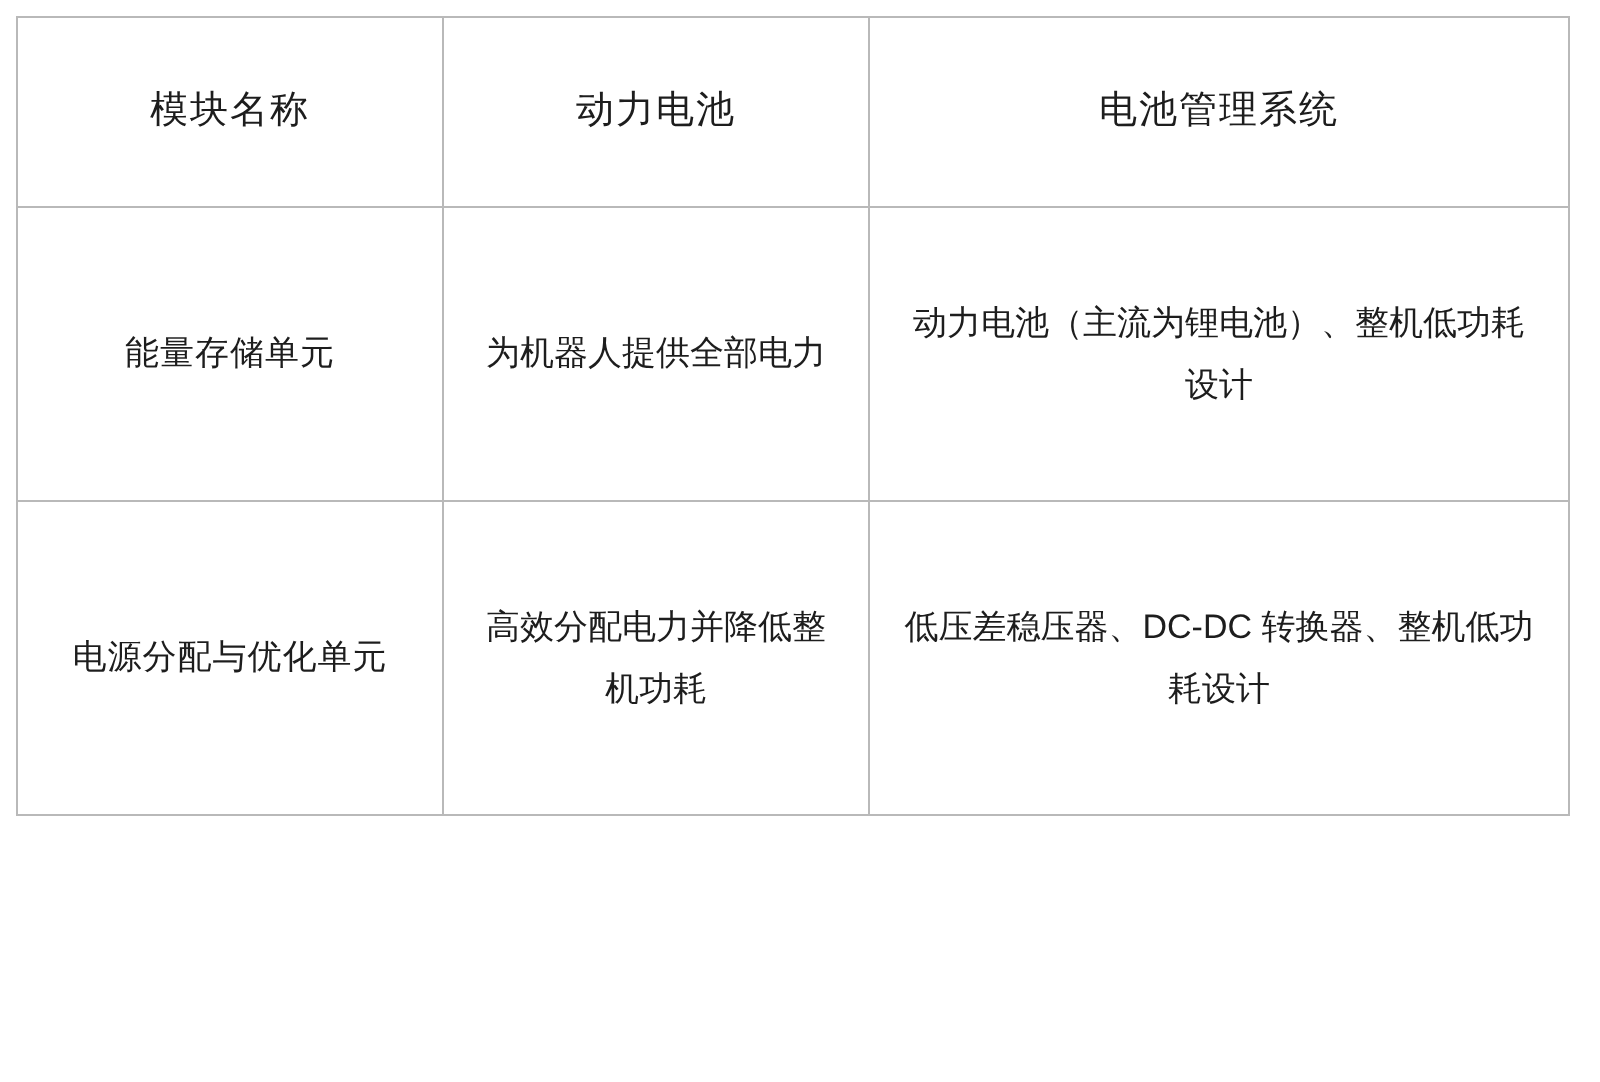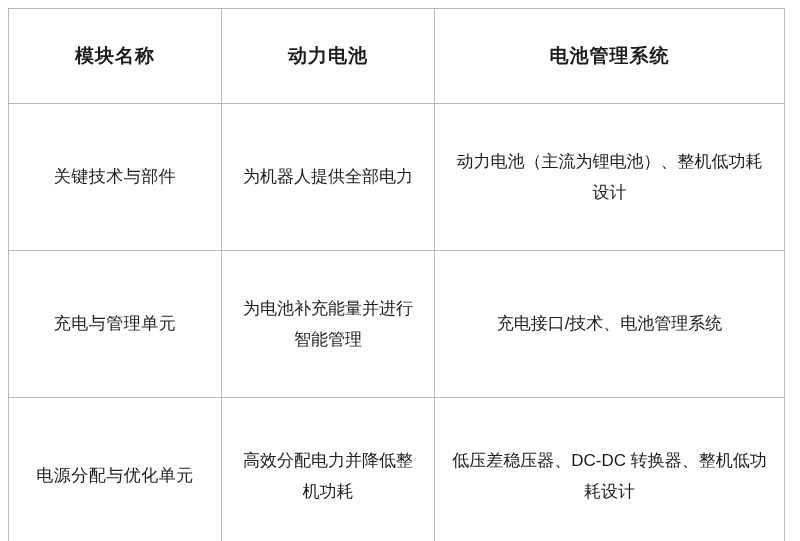--- a/index.html
+++ b/index.html
@@ -35,21 +35,21 @@
     border: 1px solid #b9b9b9;
     text-align: center;
     vertical-align: middle;
     padding: 10px 14px;
     line-height: 1.85;
     font-size: 17px;
     color: #1d1d1d;
     word-break: break-word;
   }
   table.spec-table thead th {
-    font-weight: bold;
+    font-weight: normal;
     font-size: 19px;
     height: 82px;
     padding: 6px 10px;
     letter-spacing: 1px;
   }
   table.spec-table tbody td {
     height: 126px;
     font-weight: normal;
   }
   table.spec-table tbody td.col-name {
@@ -71,28 +71,23 @@
     </colgroup>
     <thead>
       <tr>
         <th>模块名称</th>
         <th>动力电池</th>
         <th>电池管理系统</th>
       </tr>
     </thead>
     <tbody>
       <tr>
-        <td class="col-name">关键技术与部件</td>
+        <td class="col-name">能量存储单元</td>
         <td>为机器人提供全部电力</td>
         <td>动力电池（主流为锂电池）、整机低功耗设计</td>
-      </tr>
-      <tr>
-        <td class="col-name">充电与管理单元</td>
-        <td>为电池补充能量并进行智能管理</td>
-        <td>充电接口/技术、电池管理系统</td>
       </tr>
       <tr>
         <td class="col-name">电源分配与优化单元</td>
         <td>高效分配电力并降低整机功耗</td>
         <td>低压差稳压器、DC-DC 转换器、整机低功耗设计</td>
       </tr>
     </tbody>
   </table>
 </div>
 

